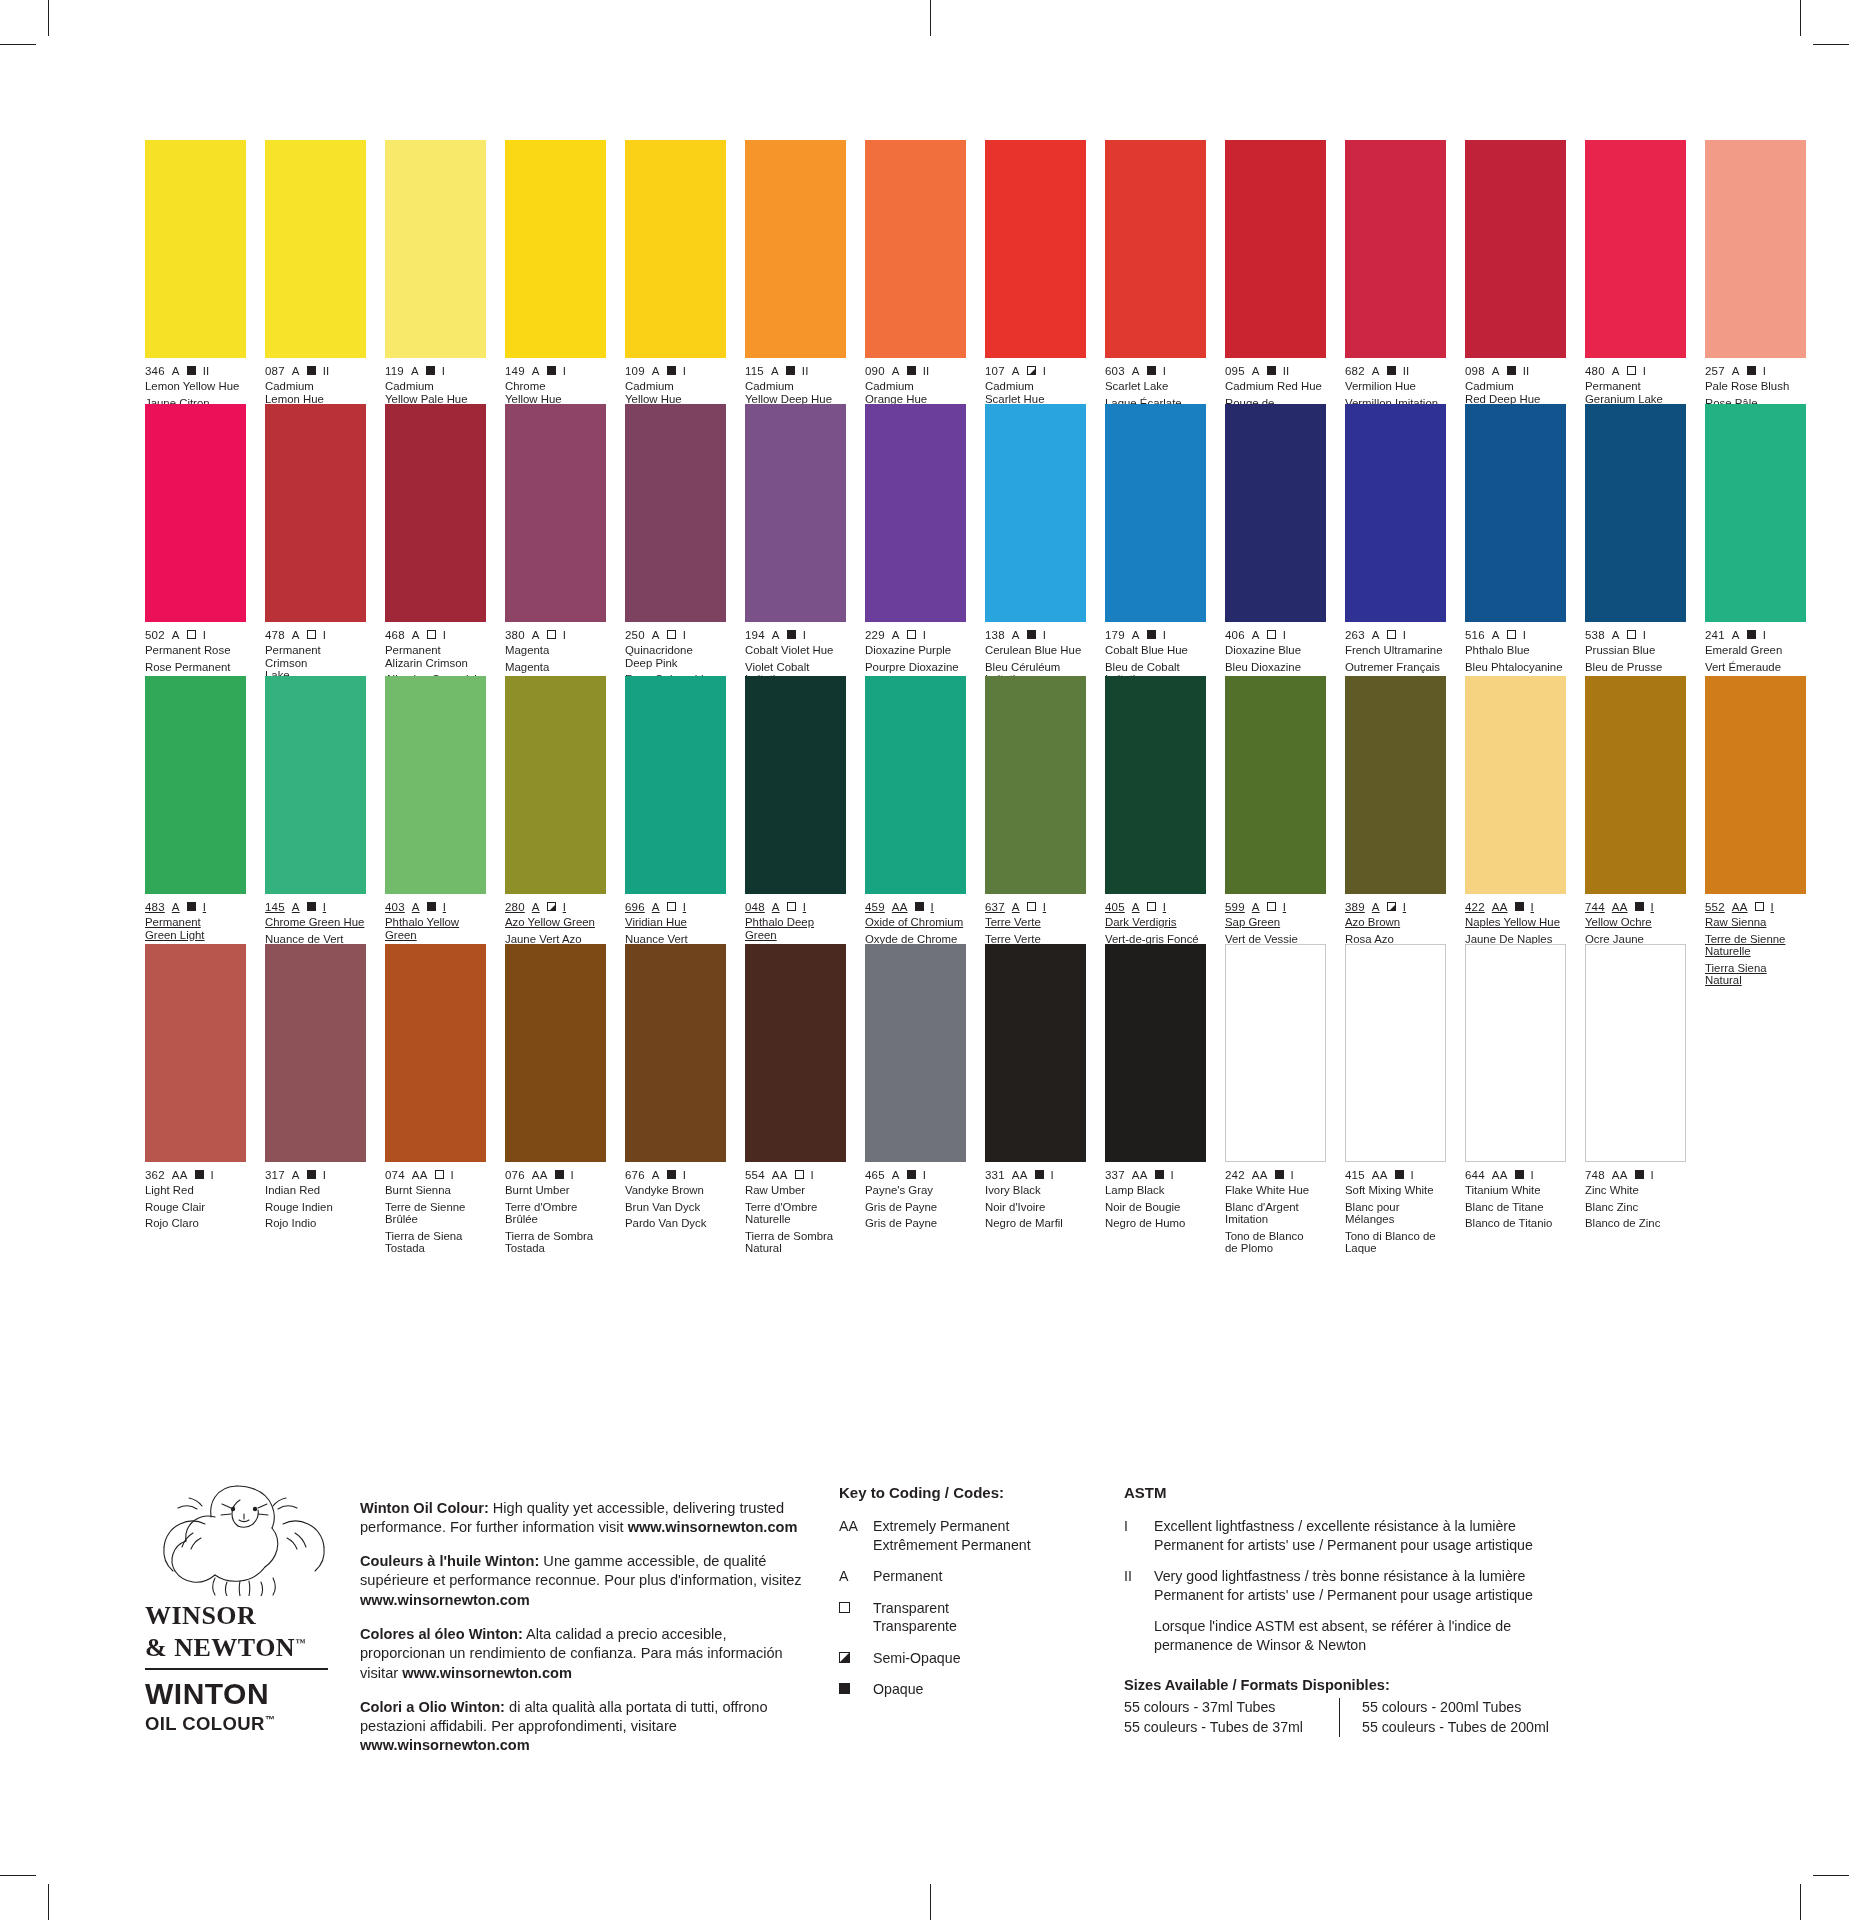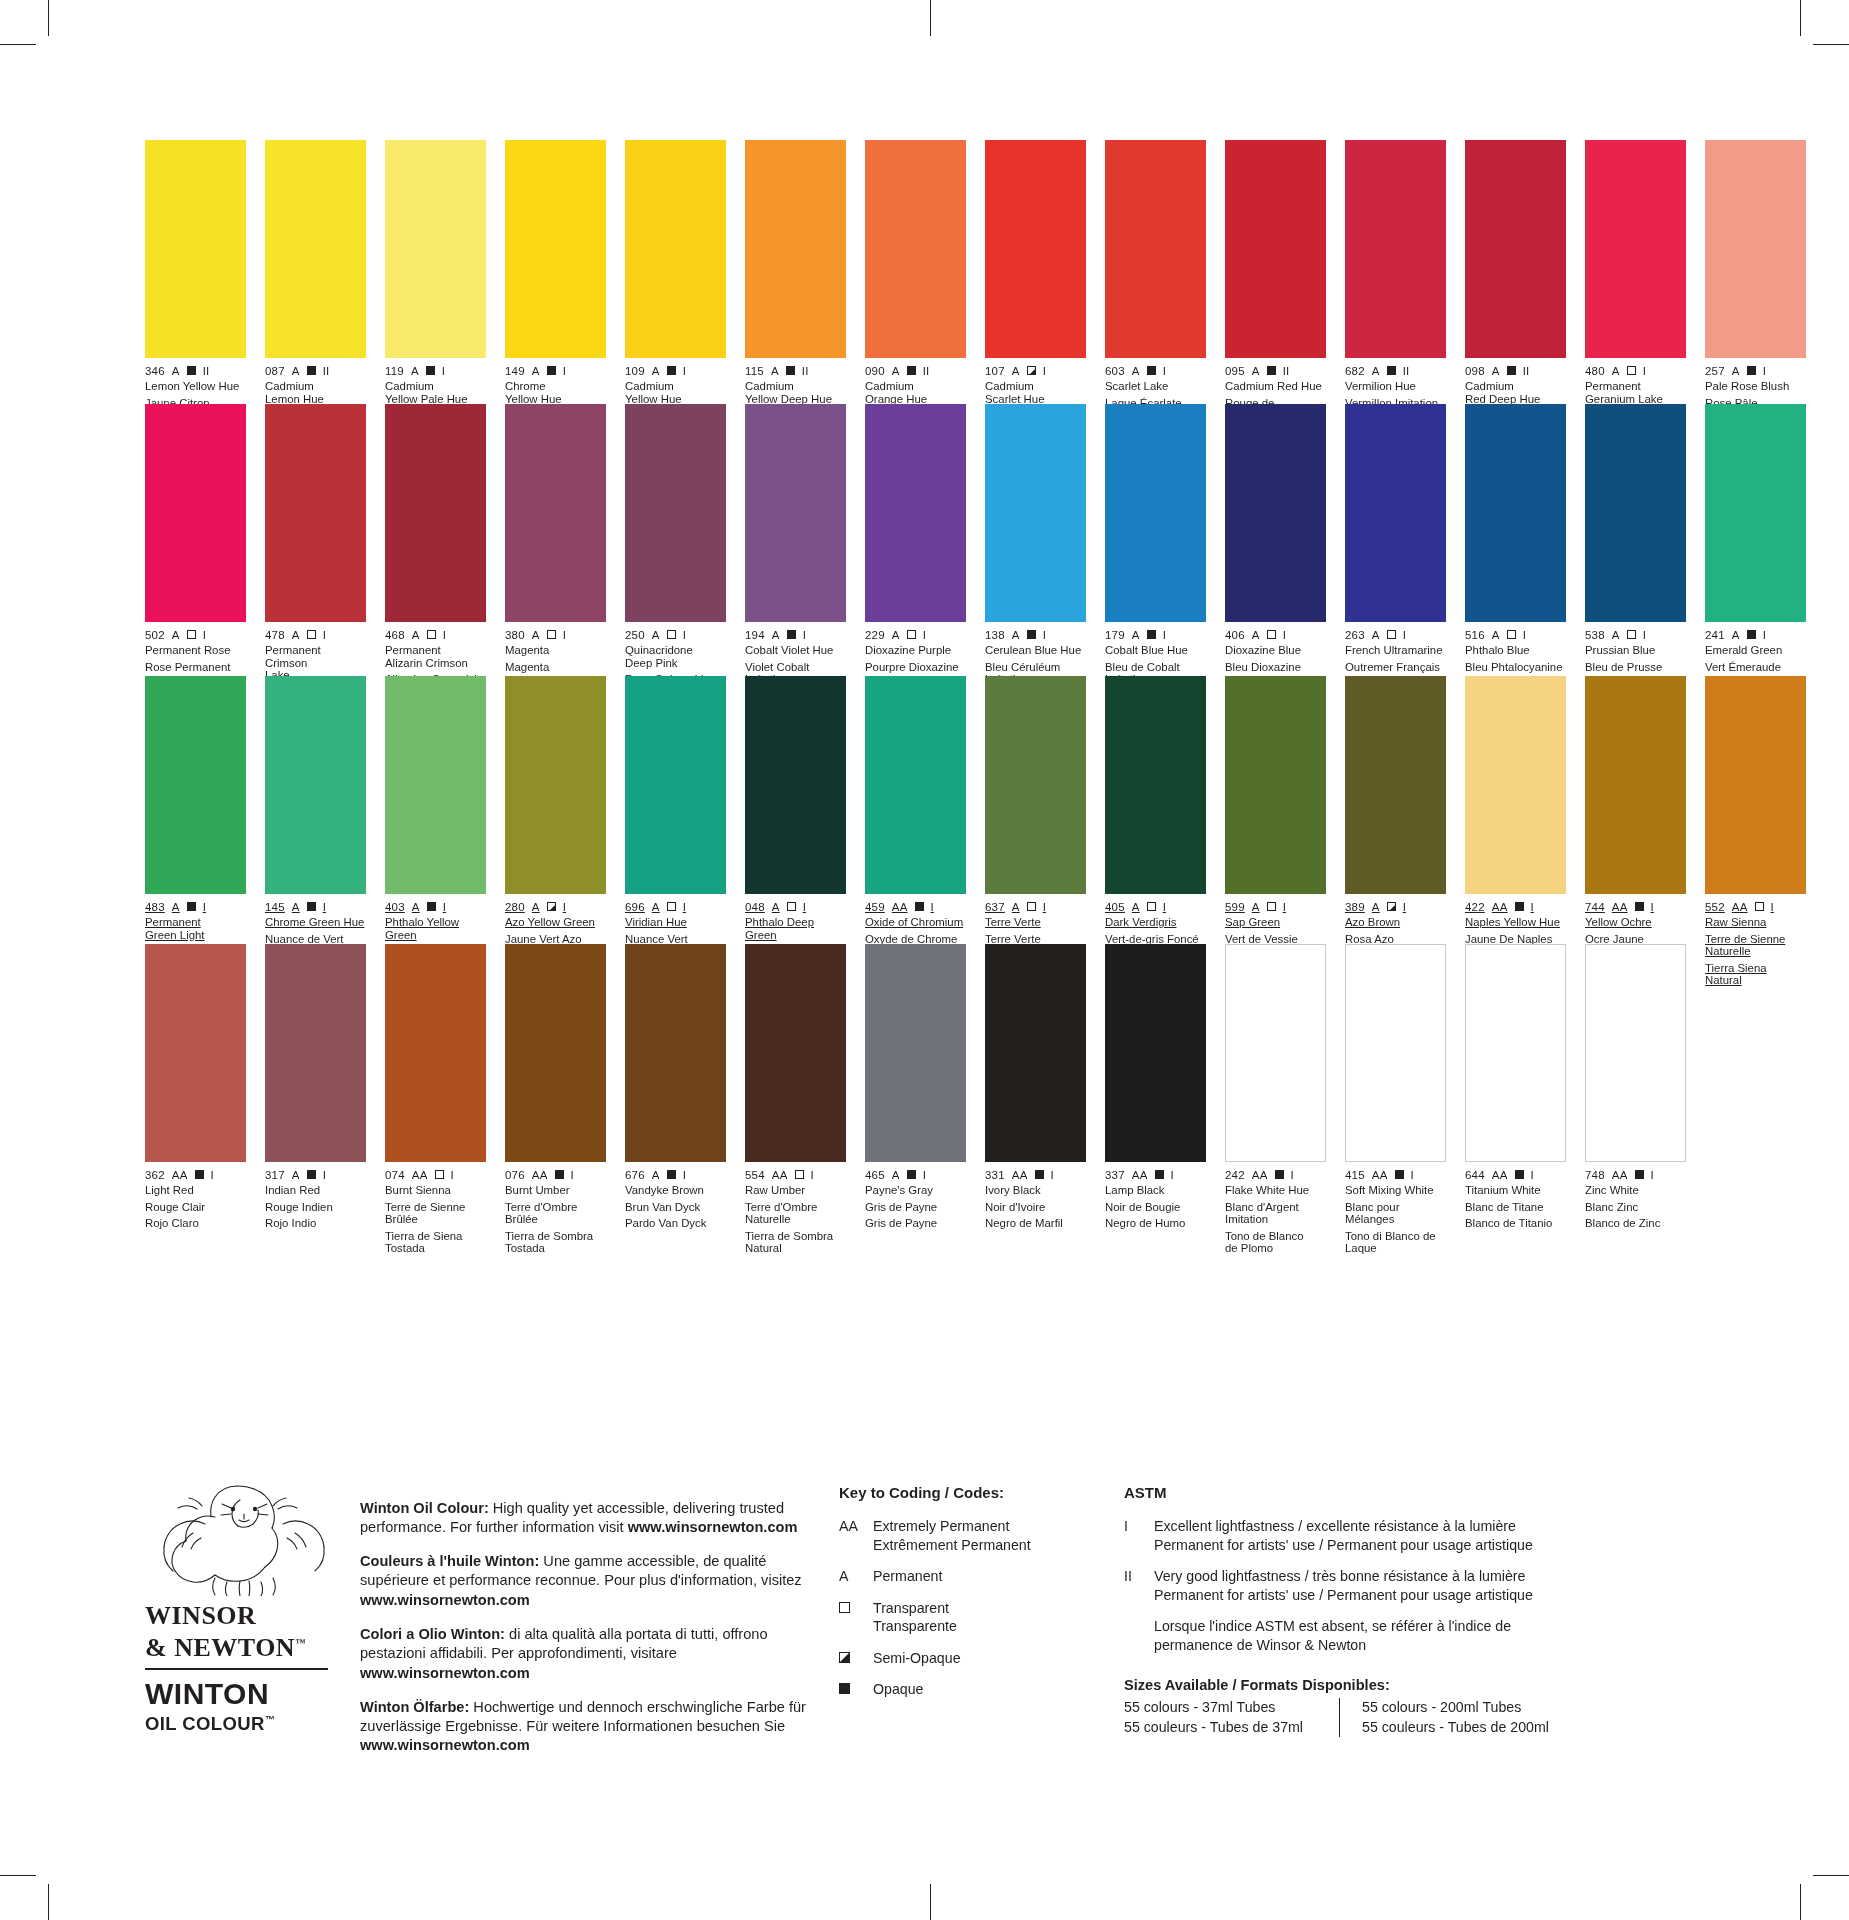--- a/index.html
+++ b/index.html
@@ -1006,22 +1006,22 @@
           <span>&amp; NEWTON</span><span class="logo-tm">™</span>
         </div>
         <div class="logo-rule"></div>
         <div class="logo-winton">WINTON</div>
         <div class="logo-oil"><span>OIL COLOUR</span><span class="logo-tm">™</span></div>
       </div>
 
       <div id="blurb-col">
           <p class="blurb"><b>Winton Oil Colour:</b> High quality yet accessible, delivering trusted performance. For further information visit <b>www.winsornewton.com</b></p>
           <p class="blurb"><b>Couleurs à l'huile Winton:</b> Une gamme accessible, de qualité supérieure et performance reconnue. Pour plus d'information, visitez <b>www.winsornewton.com</b></p>
+          <p class="blurb"><b>Colores al óleo Winton:</b> Alta calidad a precio accesible, proporcionan un rendimiento de confianza. Para más información visitar <b>www.winsornewton.com</b></p>
           <p class="blurb"><b>Colori a Olio Winton:</b> di alta qualità alla portata di tutti, offrono pestazioni affidabili. Per approfondimenti, visitare <b>www.winsornewton.com</b></p>
-          <p class="blurb"><b>Winton Ölfarbe:</b> Hochwertige und dennoch erschwingliche Farbe für zuverlässige Ergebnisse. Für weitere Informationen besuchen Sie <b>www.winsornewton.com</b></p>
         </div>
 
       <div id="key-col">
         <div class="sec-title">Key to Coding / Codes:</div>
         <div id="key-items">
             <div class="key-item">
               <div class="key-sym">AA</div>
               <div>
                 <div>Extremely Permanent</div>
                 <div>Extrêmement Permanent</div>

